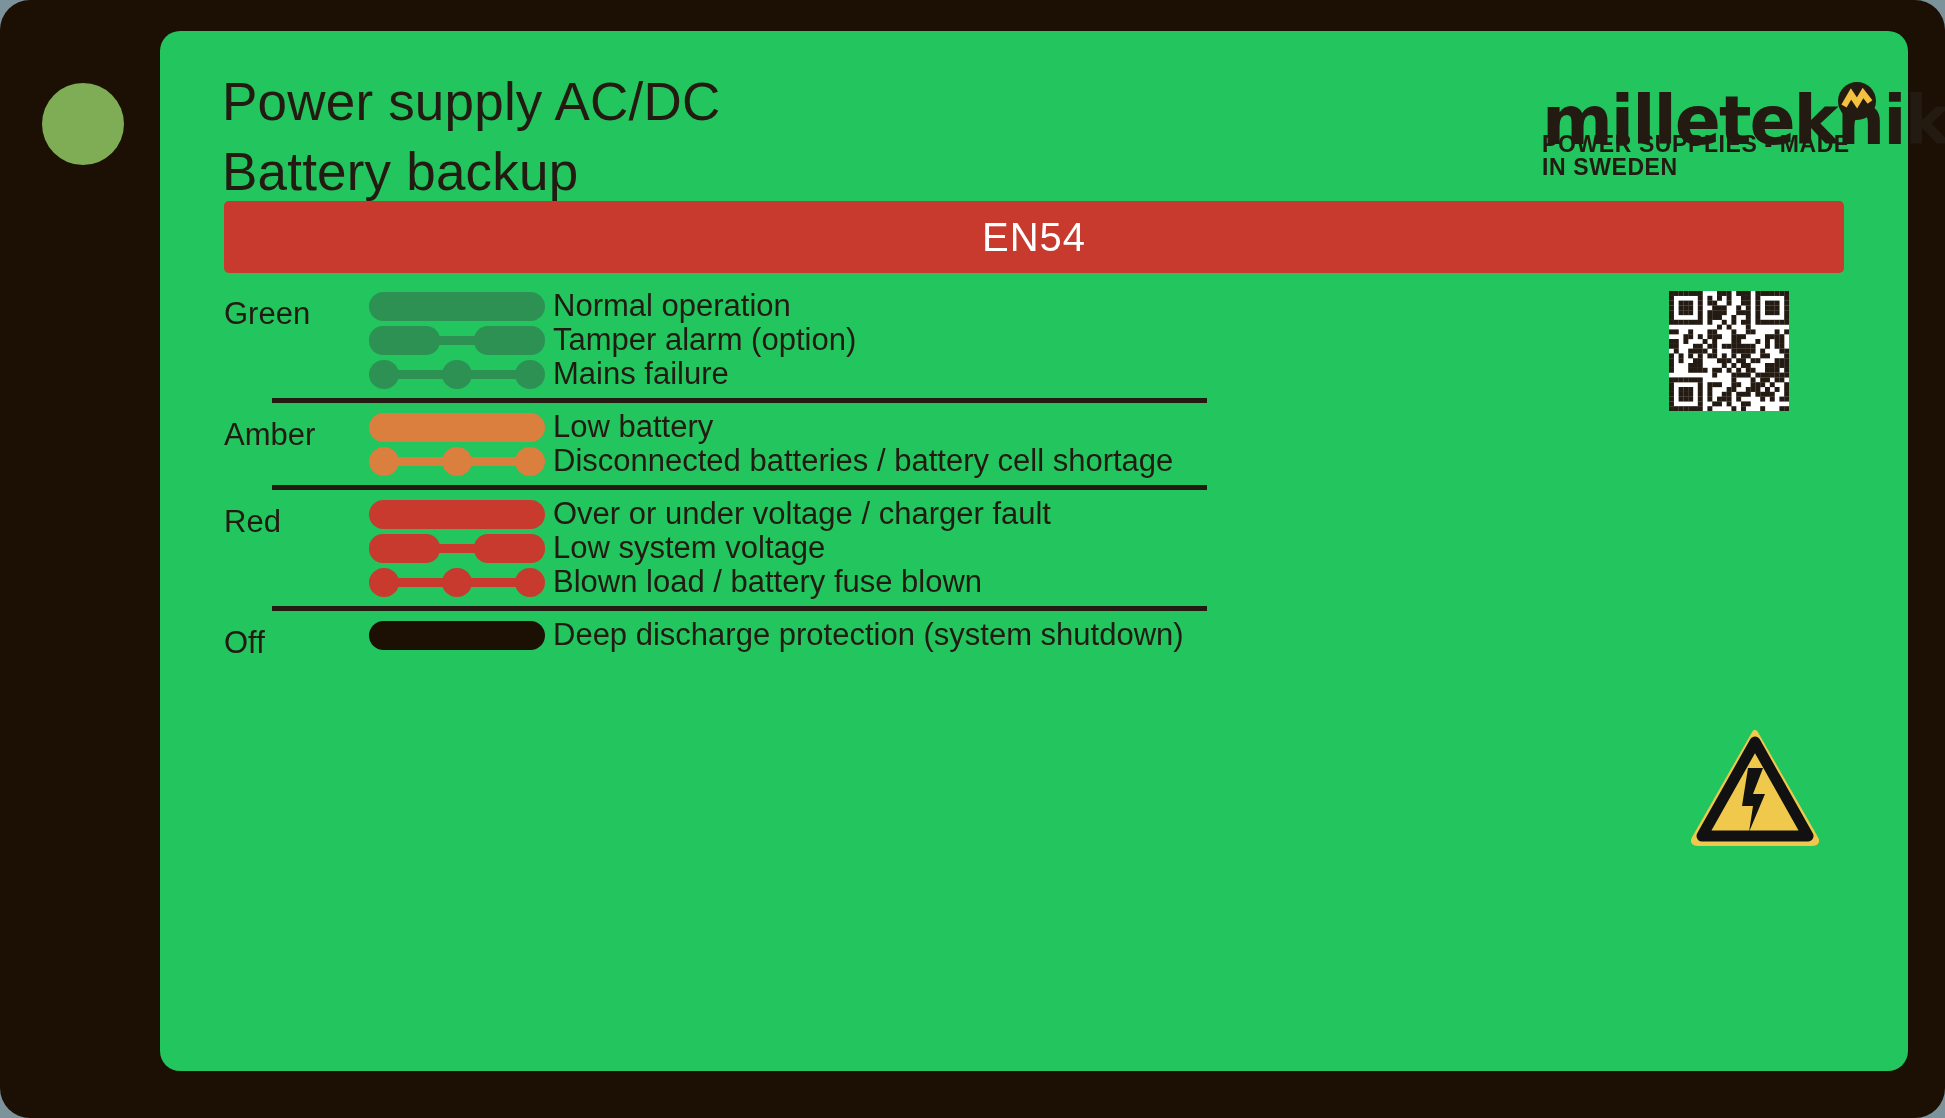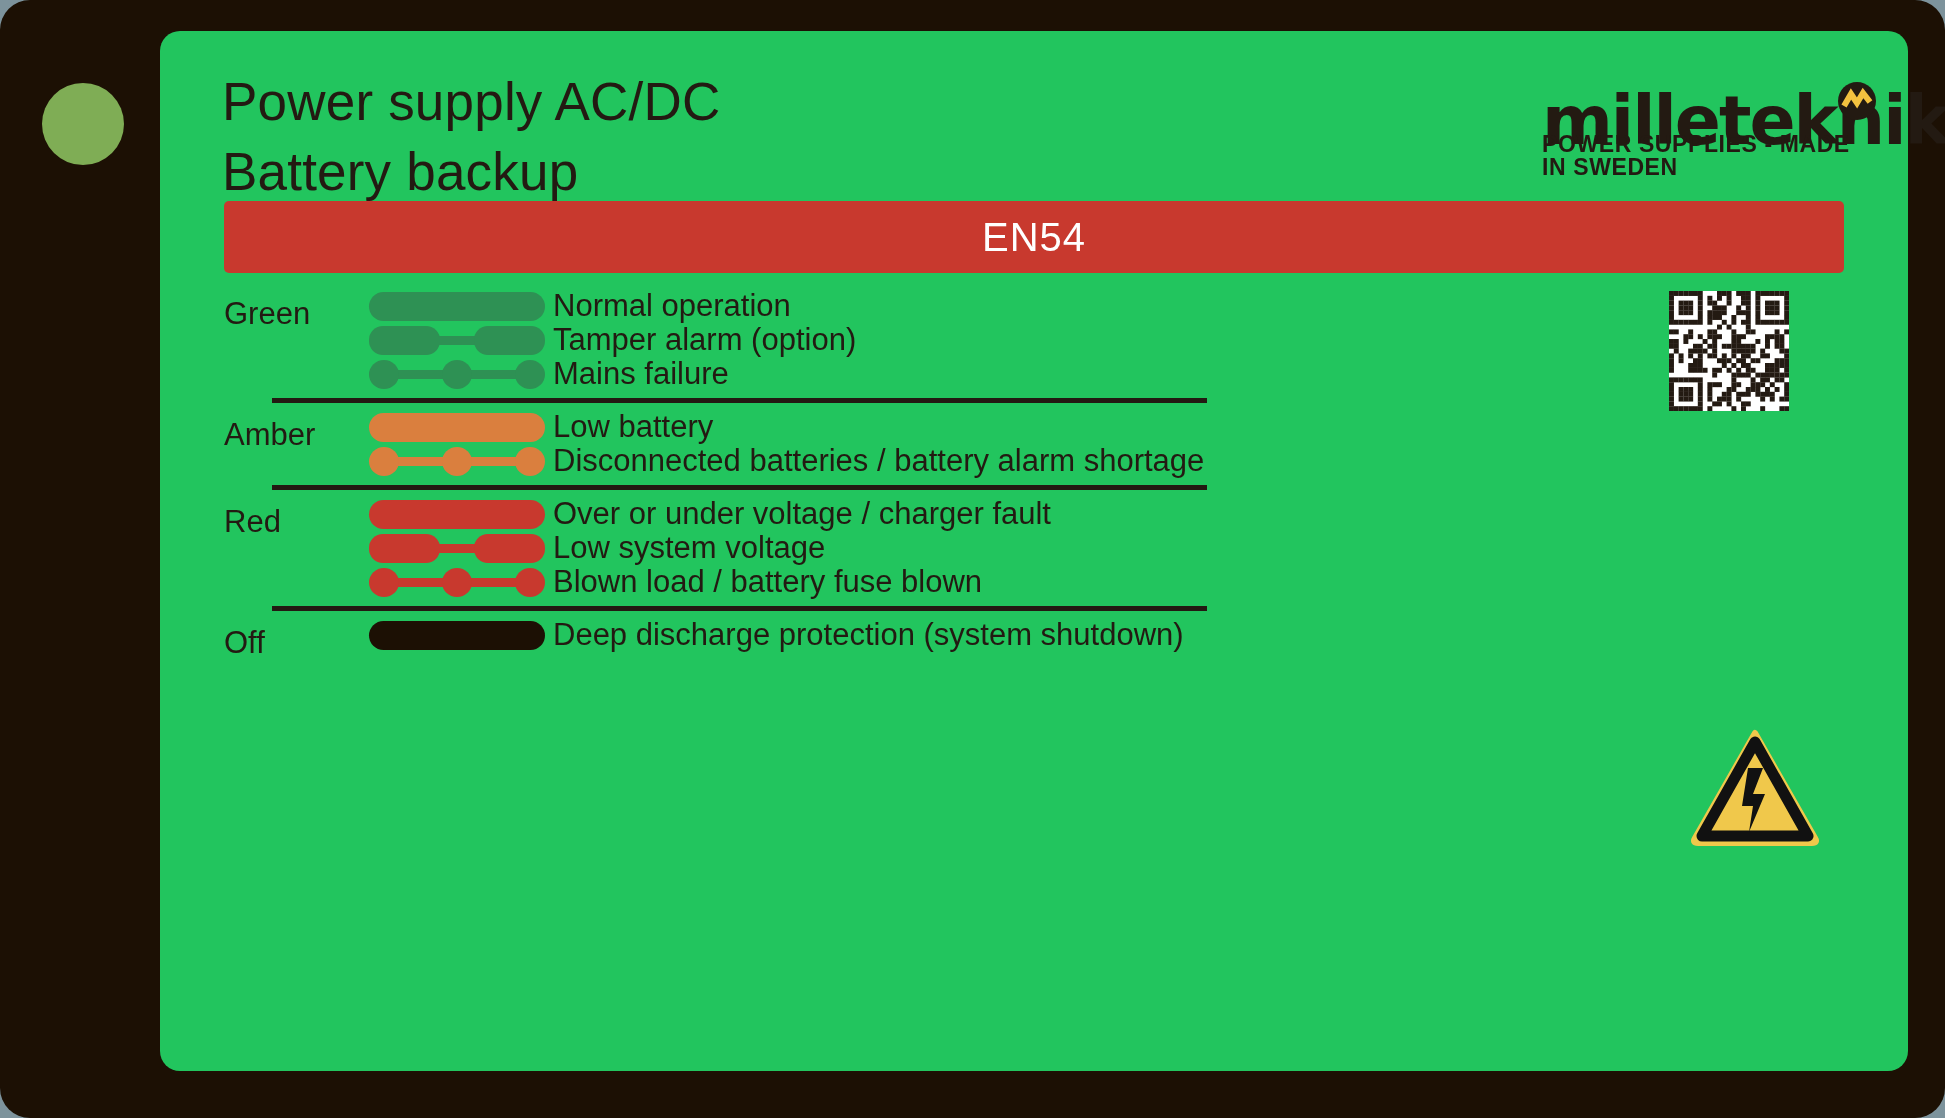--- a/index.html
+++ b/index.html
@@ -174,21 +174,21 @@
             <div class="row-text">Low battery</div>
           </div>
           <div class="legend-row">
             <div class="led-cell">
               <div class="led-dot-link l1" style="background:#da7f3e"></div>
               <div class="led-dot-link l2" style="background:#da7f3e"></div>
               <div class="led-dot d1" style="background:#da7f3e"></div>
               <div class="led-dot d2" style="background:#da7f3e"></div>
               <div class="led-dot d3" style="background:#da7f3e"></div>
             </div>
-            <div class="row-text">Disconnected batteries / battery alarm shortage</div>
+            <div class="row-text">Disconnected batteries / battery cell shortage</div>
           </div>
         </div>
         <div class="group-divider"></div>
         <div class="legend-group">
           <div class="legend-row">
             <div class="group-name">Red</div>
             <div class="led-cell">
               <div class="led-solid" style="background:#c8392e"></div>
             </div>
             <div class="row-text">Over or under voltage / charger fault</div>

